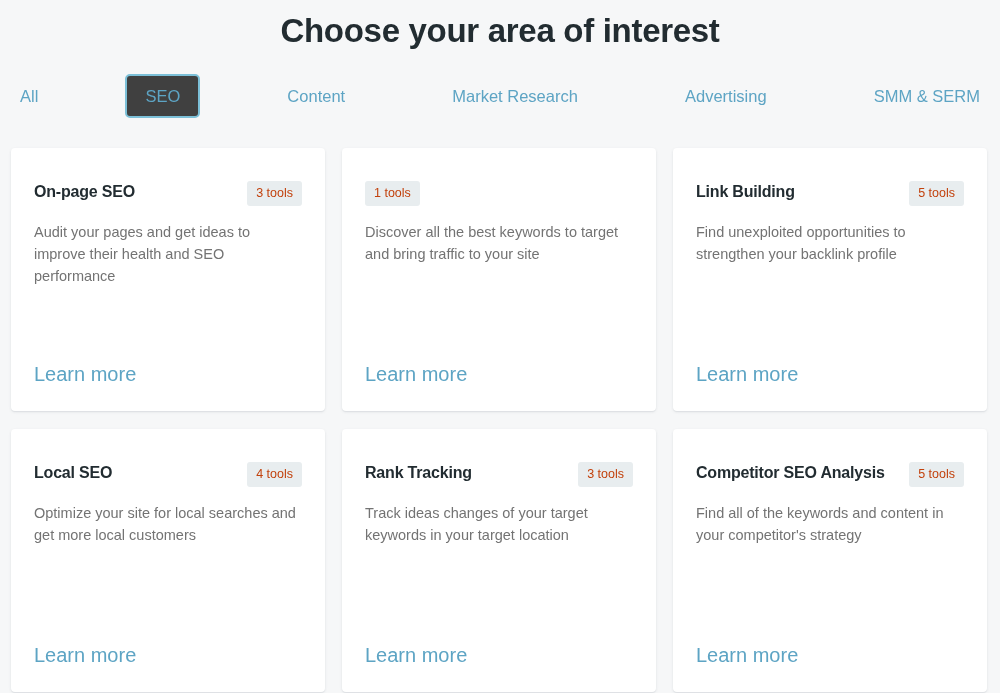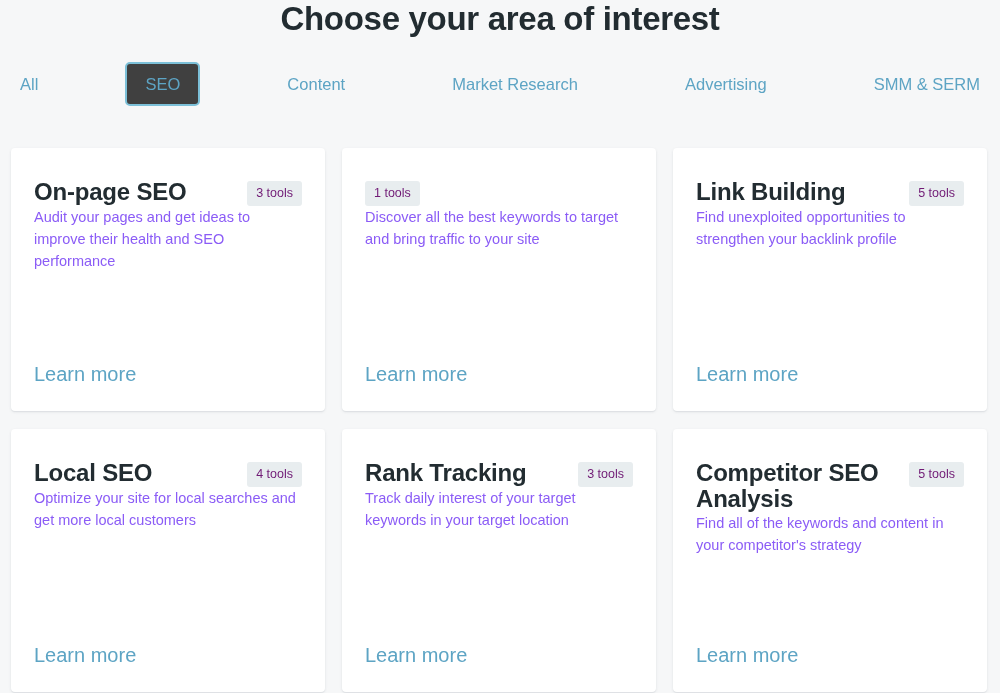--- a/index.html
+++ b/index.html
@@ -23,20 +23,21 @@
   }
 
   
   .page-title {
     text-align: center;
     font-size: 33px;
     line-height: 38px;
     font-weight: bold;
     color: #222c31;
     letter-spacing: -0.3px;
+    padding-top: 12px;
   }
 
   
   .tabs {
     display: flex;
     justify-content: space-between;
     align-items: center;
     gap: 0px;
     margin-top: 24px;
   }
@@ -85,44 +86,45 @@
 
   .card-head {
     display: flex;
     align-items: flex-start;
     justify-content: space-between;
     gap: 10px;
     min-height: 26px;
   }
 
   .card-title {
-    font-size: 24px;
+    font-size: 16px;
     line-height: 26px;
     font-weight: bold;
     color: #222c31;
     letter-spacing: -0.2px;
     max-width: 215px;
   }
 
   .tools-badge {
     flex: 0 0 auto;
     background: #e8edef;
-    color: #701a75;
+    color: #c2410c;
     font-size: 12.5px;
     line-height: 15px;
     padding: 5px 9px;
     border-radius: 3px;
     margin-top: 2px;
     white-space: nowrap;
   }
 
   .card-desc {
+    margin-top: 15px;
     font-size: 14.5px;
     line-height: 22px;
-    color: #8b5cf6;
+    color: #737373;
     max-width: 275px;
   }
 
   .learn-more {
     position: absolute;
     left: 23px;
     bottom: 28px;
     font-size: 20px;
     line-height: 18px;
     color: #5da4c4;
@@ -181,21 +183,21 @@
       </div>
       <p class="card-desc">Optimize your site for local searches and get more local customers</p>
       <a class="learn-more">Learn more</a>
     </div>
 
     <div class="card">
       <div class="card-head">
         <div class="card-title">Rank Tracking</div>
         <div class="tools-badge">3 tools</div>
       </div>
-      <p class="card-desc">Track daily interest of your target keywords in your target location</p>
+      <p class="card-desc">Track ideas changes of your target keywords in your target location</p>
       <a class="learn-more">Learn more</a>
     </div>
 
     <div class="card">
       <div class="card-head">
         <div class="card-title">Competitor SEO Analysis</div>
         <div class="tools-badge">5 tools</div>
       </div>
       <p class="card-desc">Find all of the keywords and content in your competitor's strategy</p>
       <a class="learn-more">Learn more</a>

